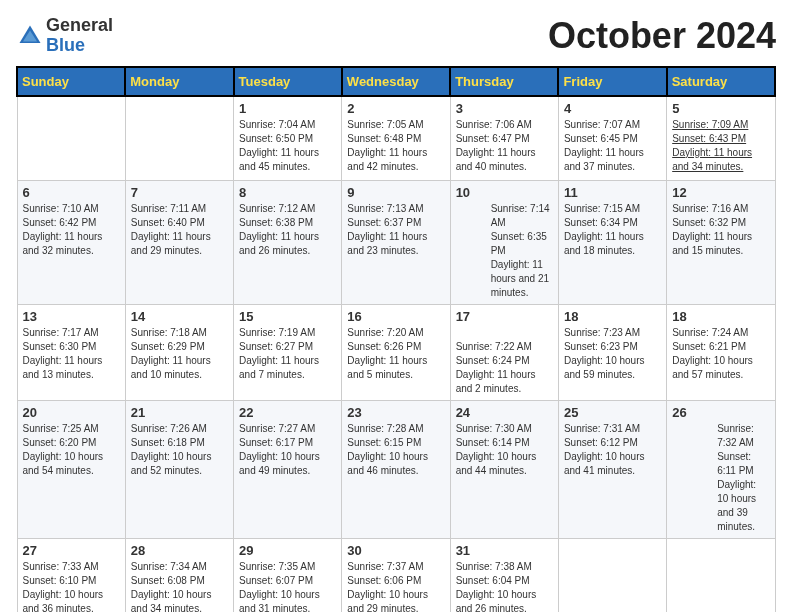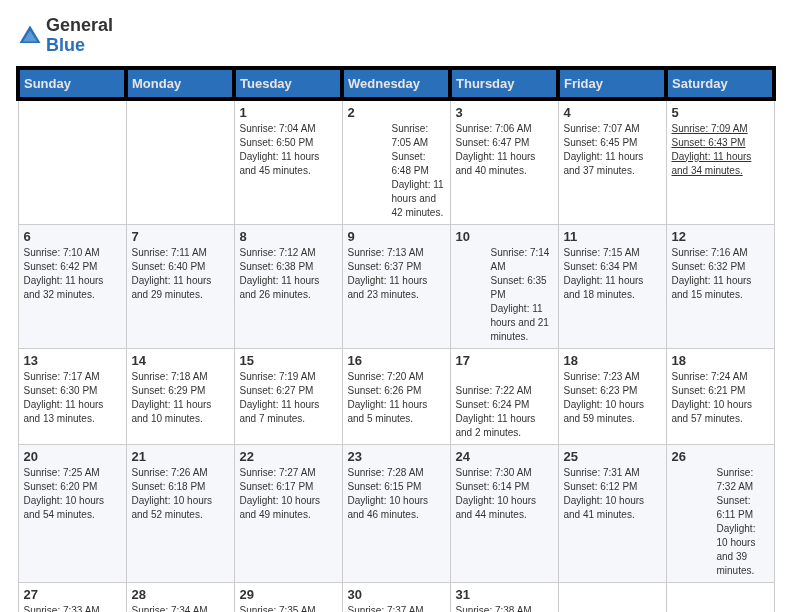--- a/index.html
+++ b/index.html
@@ -53,26 +53,26 @@
       font-size: 16px;
       color: #444;
     }
     .calendar {
       width: 100%;
       border-collapse: collapse;
       border: 1px solid #ccc;
     }
     .calendar th {
       background: #2a6fba;
-      color: #e5e5e5;
+      color: #fde047;
       font-size: 13px;
       font-weight: bold;
       padding: 6px 4px;
       text-align: left;
-      border: 4px solid #000000;
+      border: 2px solid #000000;
     }
     .calendar td {
       vertical-align: top;
       border: 1px solid #ccc;
       padding: 4px 5px;
       font-size: 10.5px;
       color: #333;
       width: calc(100% / 7);
       min-height: 80px;
       height: 85px;
@@ -106,20 +106,21 @@
     <svg class="logo-icon" viewBox="0 0 40 40">
       <polygon points="20,5 35,30 5,30" fill="#2a6fba"></polygon>
       <polygon points="20,12 30,28 10,28" fill="#5b9bd5"></polygon>
     </svg>
     <div class="logo-text">
       <span class="logo-general">General</span>
       <span class="logo-blue">Blue</span>
     </div>
   </div>
   <div class="title-section">
+    <div class="month-title">October 2024</div>
   </div>
 </div>
 
 <table class="calendar">
   <thead>
     <tr>
     <th>Sunday</th>
         <th>Monday</th>
         <th>Tuesday</th>
         <th>Wednesday</th>
@@ -133,21 +134,21 @@
         <td class="empty-cell"></td>
         <td class="empty-cell"></td>
         <td>
           <span class="day-num">1</span>
           <div class="cell-content" style="white-space: pre-line;">Sunrise: 7:04 AM
 Sunset: 6:50 PM
 Daylight: 11 hours and 45 minutes.</div>
         </td>
         <td>
           <span class="day-num">2</span>
-          <div class="cell-content" style="white-space: pre-line; margin-left: 44px;">Sunrise: 7:05 AM
+          <div class="cell-content" style="white-space: pre-line;">Sunrise: 7:05 AM
 Sunset: 6:48 PM
 Daylight: 11 hours and 42 minutes.</div>
         </td>
         <td>
           <span class="day-num">3</span>
           <div class="cell-content" style="white-space: pre-line;">Sunrise: 7:06 AM
 Sunset: 6:47 PM
 Daylight: 11 hours and 40 minutes.</div>
         </td>
         <td>

